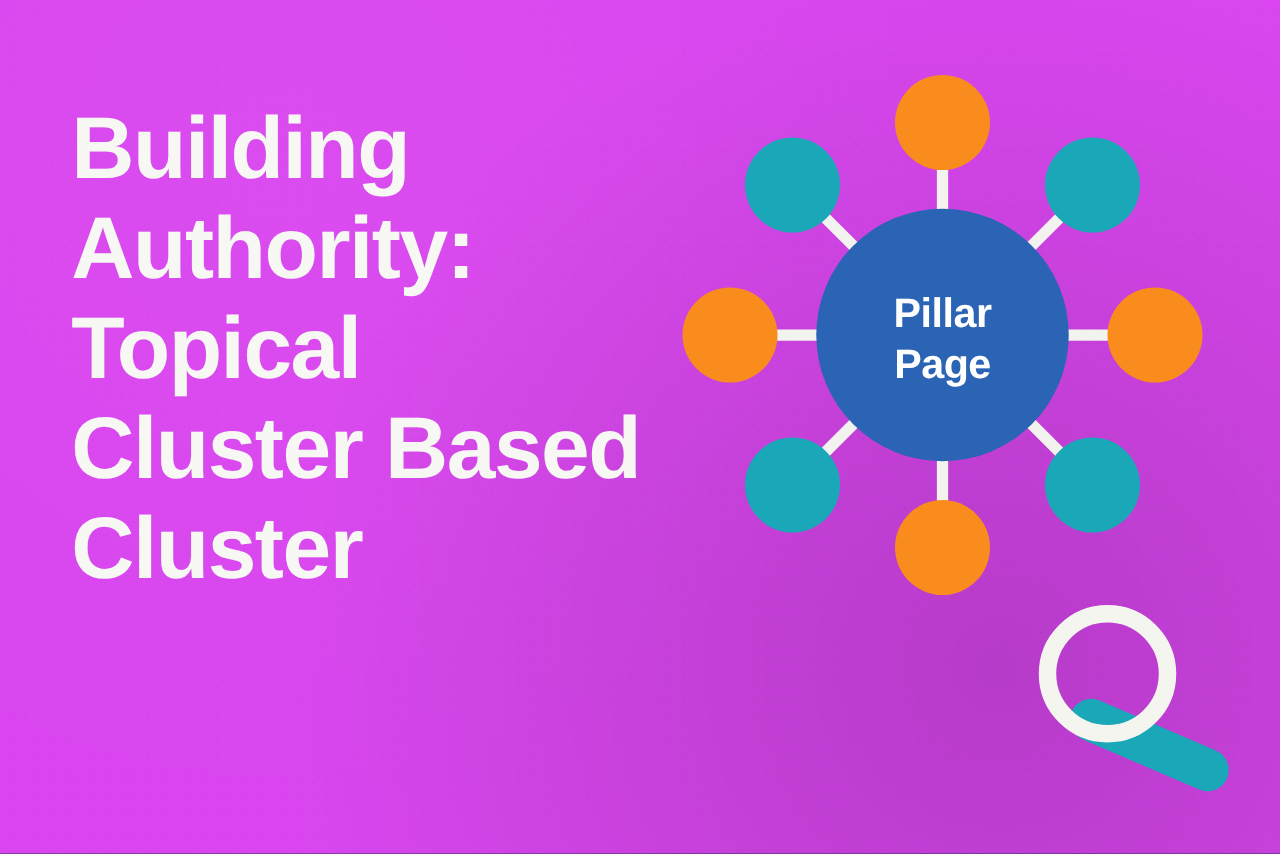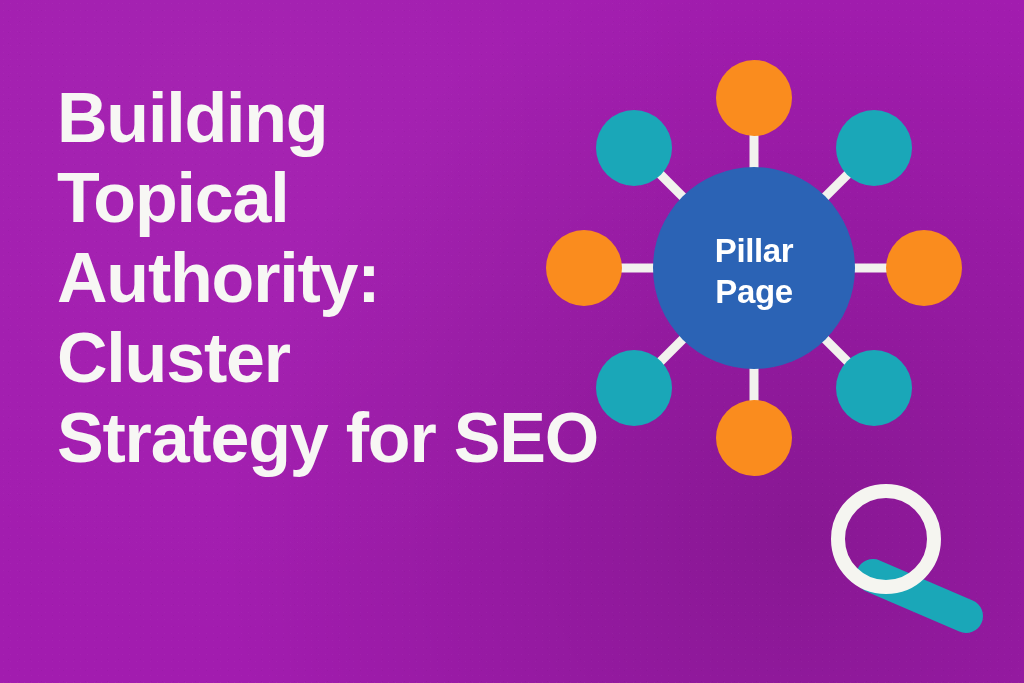--- a/index.html
+++ b/index.html
@@ -76,31 +76,31 @@
     font-size: 33px;
     font-weight: 700;
     letter-spacing: -0.4px;
     text-anchor: middle;
     dominant-baseline: middle;
   }
 </style>
 </head>
 <body>
 
-<div class="canvas" style="background-color: #a21caf;">
+<div class="canvas" style="background-color: #d946ef;">
 
   <div class="bg-texture"></div>
   <div class="bg-noise"></div>
 
   <h1 class="headline" style="color: rgb(247, 247, 244);">
     <span class="line">Building</span>
+    <span class="line">Authority:</span>
     <span class="line">Topical</span>
-    <span class="line">Authority:</span>
+    <span class="line">Cluster Based</span>
     <span class="line">Cluster</span>
-    <span class="line">Strategy for SEO</span>
   </h1>
 
   <div class="diagram">
     <svg viewBox="0 0 512 683" xmlns="http://www.w3.org/2000/svg">
 
       <g stroke-linecap="butt" stroke-width="9">
         <line x1="254" y1="268" x2="254" y2="98" class="spoke" stroke="#f2f2ee"></line>
         <line x1="254" y1="268" x2="374" y2="148" class="spoke" stroke="#f2f2ee"></line>
         <line x1="254" y1="268" x2="424" y2="268" class="spoke" stroke="#f2f2ee"></line>
         <line x1="254" y1="268" x2="374" y2="388" class="spoke" stroke="#f2f2ee"></line>

